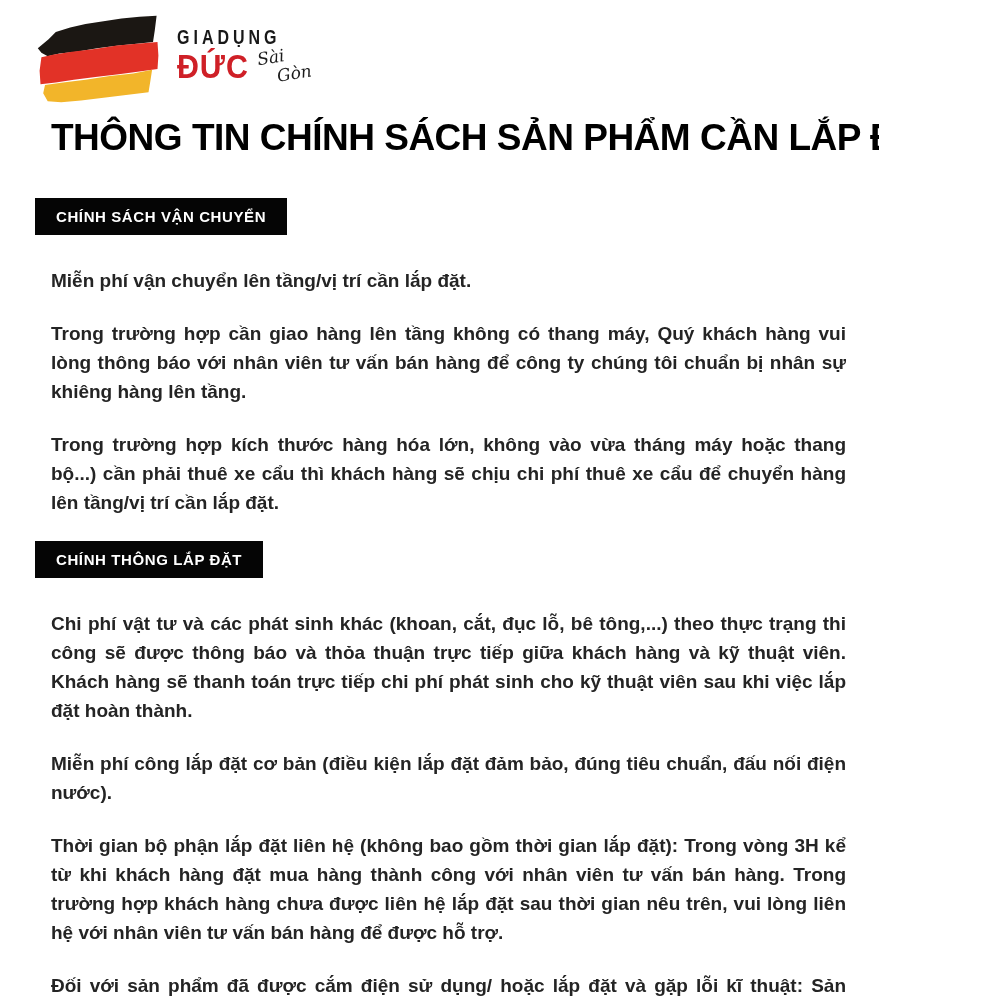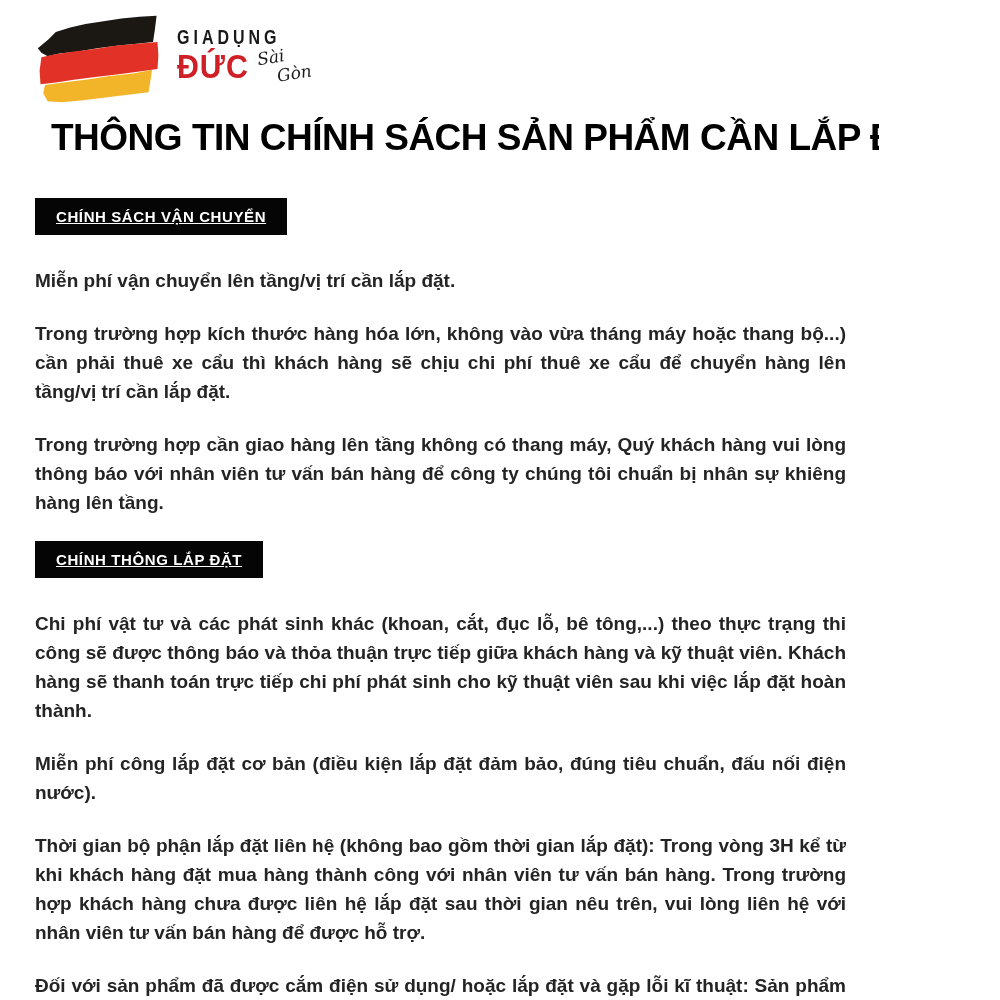--- a/index.html
+++ b/index.html
@@ -64,25 +64,24 @@
   .badge {
     display: inline-block;
     background: #050505;
     color: #ffffff;
     font-size: 15px;
     font-weight: 700;
     letter-spacing: 0.6px;
     padding: 11px 21px;
     margin: 12px 0 15px 0;
     line-height: 1;
-    text-decoration: underline;
   }
   section .badge:first-child { margin-top: 0; }
   .para {
-    margin: 0 0 24px 0;
+    margin: 0 0 24px 16px;
     font-size: 19px;
     line-height: 29px;
     font-weight: 700;
     color: #242424;
     text-align: justify;
     text-align-last: left;
   }
   .para:first-of-type { margin-top: 16px; }
   section { margin: 0; }
 </style>
@@ -107,22 +106,22 @@
         </span>
       </div>
     </div>
   </header>
 
   <h1 class="page-title">THÔNG TIN CHÍNH SÁCH SẢN PHẨM CẦN LẮP ĐẶT</h1>
 
   <section>
     <div class="badge">CHÍNH SÁCH VẬN CHUYỂN</div>
     <p class="para">Miễn phí vận chuyển lên tầng/vị trí cần lắp đặt.</p>
+    <p class="para">Trong trường hợp cần giao hàng lên tầng không có thang máy, Quý khách hàng vui lòng thông báo với nhân viên tư vấn bán hàng để công ty chúng tôi chuẩn bị nhân sự khiêng hàng lên tầng.</p>
     <p class="para">Trong trường hợp kích thước hàng hóa lớn, không vào vừa tháng máy hoặc thang bộ...) cần phải thuê xe cẩu thì khách hàng sẽ chịu chi phí thuê xe cẩu để chuyển hàng lên tầng/vị trí cần lắp đặt.</p>
-    <p class="para">Trong trường hợp cần giao hàng lên tầng không có thang máy, Quý khách hàng vui lòng thông báo với nhân viên tư vấn bán hàng để công ty chúng tôi chuẩn bị nhân sự khiêng hàng lên tầng.</p>
   </section>
 
   <section>
     <div class="badge">CHÍNH THÔNG LẮP ĐẶT</div>
     <p class="para">Chi phí vật tư và các phát sinh khác (khoan, cắt, đục lỗ, bê tông,...) theo thực trạng thi công sẽ được thông báo và thỏa thuận trực tiếp giữa khách hàng và kỹ thuật viên. Khách hàng sẽ thanh toán trực tiếp chi phí phát sinh cho kỹ thuật viên sau khi việc lắp đặt hoàn thành.</p>
     <p class="para">Miễn phí công lắp đặt cơ bản (điều kiện lắp đặt đảm bảo, đúng tiêu chuẩn, đấu nối điện nước).</p>
     <p class="para">Thời gian bộ phận lắp đặt liên hệ (không bao gồm thời gian lắp đặt): Trong vòng 3H kể từ khi khách hàng đặt mua hàng thành công với nhân viên tư vấn bán hàng. Trong trường hợp khách hàng chưa được liên hệ lắp đặt sau thời gian nêu trên, vui lòng liên hệ với nhân viên tư vấn bán hàng để được hỗ trợ.</p>
   </section>
 
   <section>

